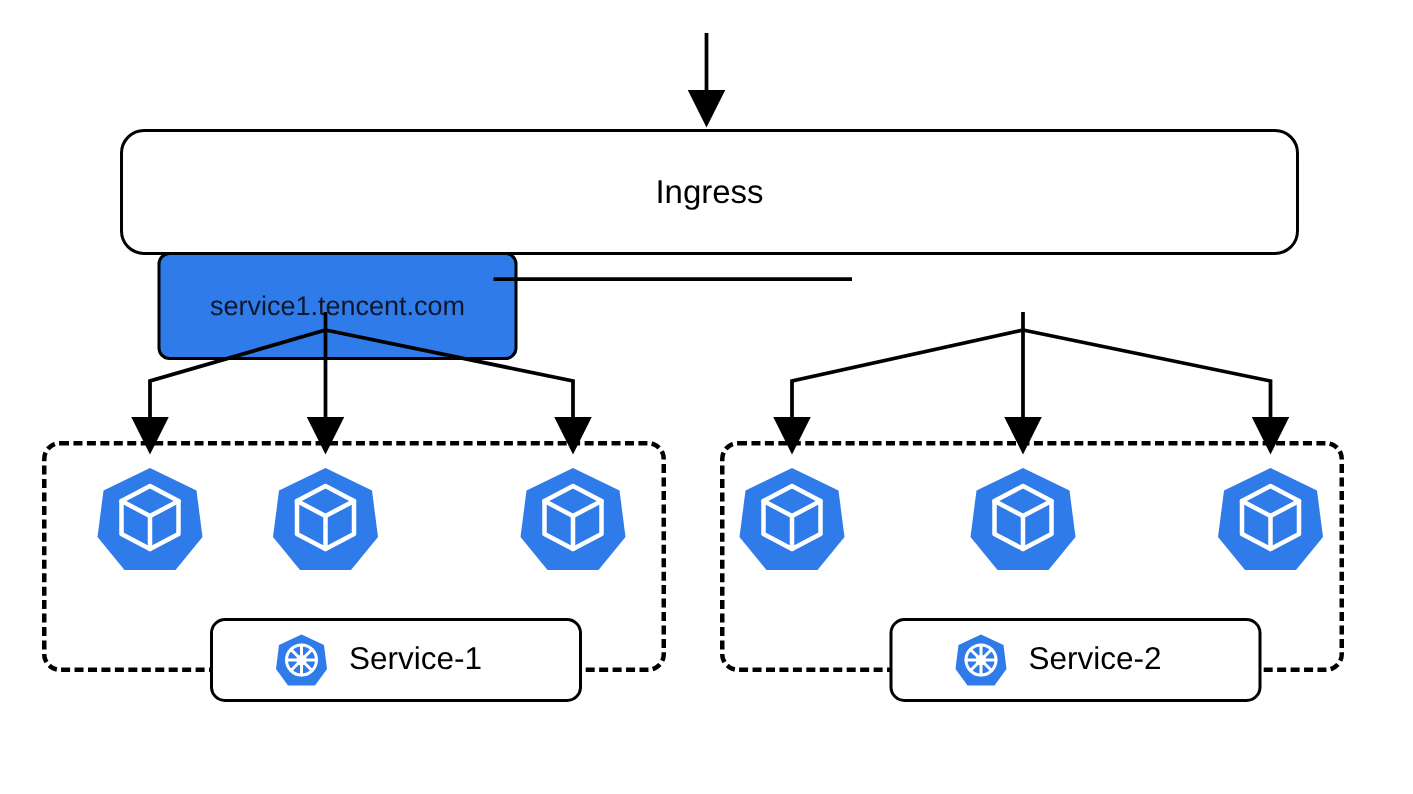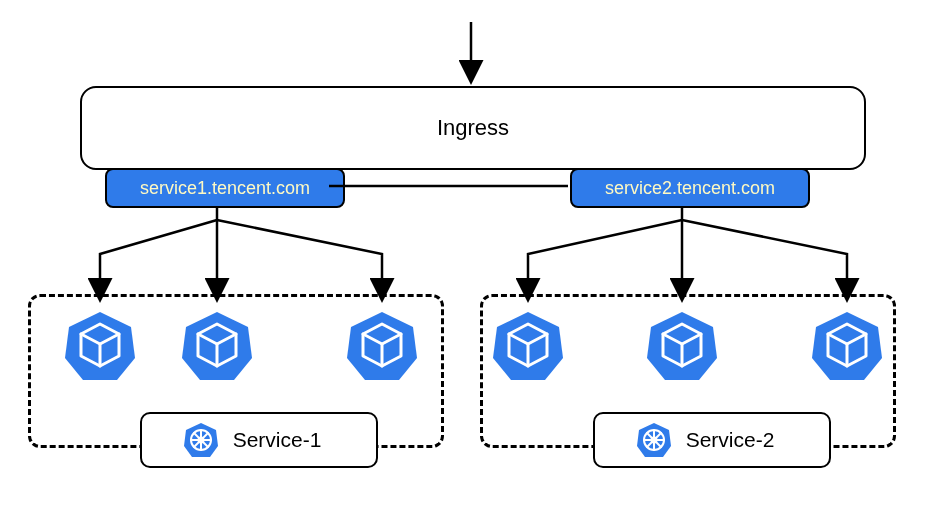--- a/index.html
+++ b/index.html
@@ -27,47 +27,47 @@
     background: #fff;
     display: flex;
     align-items: center;
     justify-content: center;
     font-size: 22px;
     font-weight: 500;
   }
   .domain-badge {
     position: absolute;
     background: #2f7bea;
-    color: #fef9c3;
+    color: #0f172a;
     border: 2px solid #000;
     border-radius: 8px;
     display: flex;
     align-items: center;
     justify-content: center;
     font-size: 18px;
-    padding: 0 8px;
+    padding: 16px 8px;
     height: 36px;
   }
   .group-box {
     position: absolute;
     border: 3px dashed #000;
     border-radius: 12px;
     background: transparent;
   }
   .svc-box {
     position: absolute;
     border: 2.5px solid #000;
     border-radius: 10px;
     background: #fff;
     display: flex;
     align-items: center;
     justify-content: center;
     gap: 14px;
     font-size: 21px;
-    padding-right: 14px;
+    padding-right: 24px;
   }
   .svc-box .wheel {
     width: 36px;
     height: 36px;
     display: inline-block;
   }
   .pod {
     position: absolute;
     width: 74px;
     height: 74px;
@@ -86,23 +86,20 @@
     </defs>
     <line x1="471" y1="22" x2="471" y2="80" stroke="#000" stroke-width="2.5" marker-end="url(#arrowE)"></line>
   </svg>
 
   <div class="ingress-box" style="left:80px; top:86px; width:782px; height:80px;">
     <span>Ingress</span>
   </div>
 
   <div class="domain-badge" style="left:105px; top:168px; width:220px;">
     <span>service1.tencent.com</span>
-  </div>
-  <div class="domain-badge" style="left:570px; top:168px; width:220px;">
-    <span>service2.tencent.com</span>
   </div>
 
   <svg class="layer" width="942" height="529">
     <line x1="329" y1="186" x2="568" y2="186" stroke="#000" stroke-width="2.5"></line>
   </svg>
 
   <svg class="layer" width="942" height="529">
     <line x1="217" y1="208" x2="217" y2="220" stroke="#000" stroke-width="2.5"></line>
     <path d="M217,220 L100,254 L100,298" fill="none" stroke="#000" stroke-width="2.5" marker-end="url(#arrowE)"></path>
     <path d="M217,220 L217,254 L217,298" fill="none" stroke="#000" stroke-width="2.5" marker-end="url(#arrowE)"></path>

